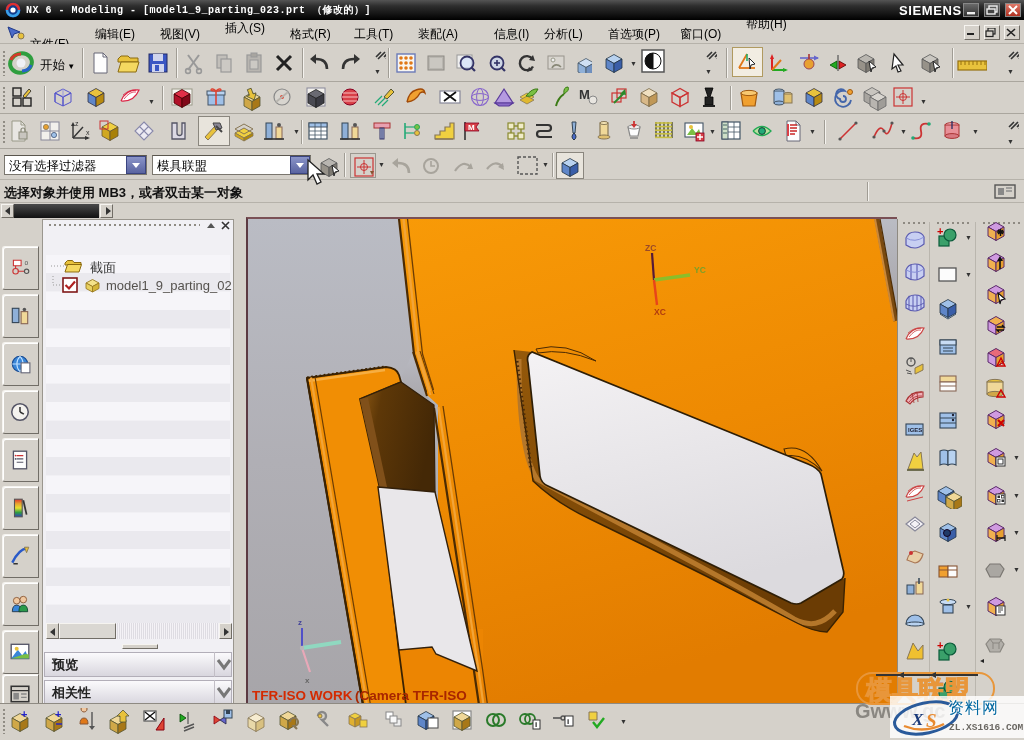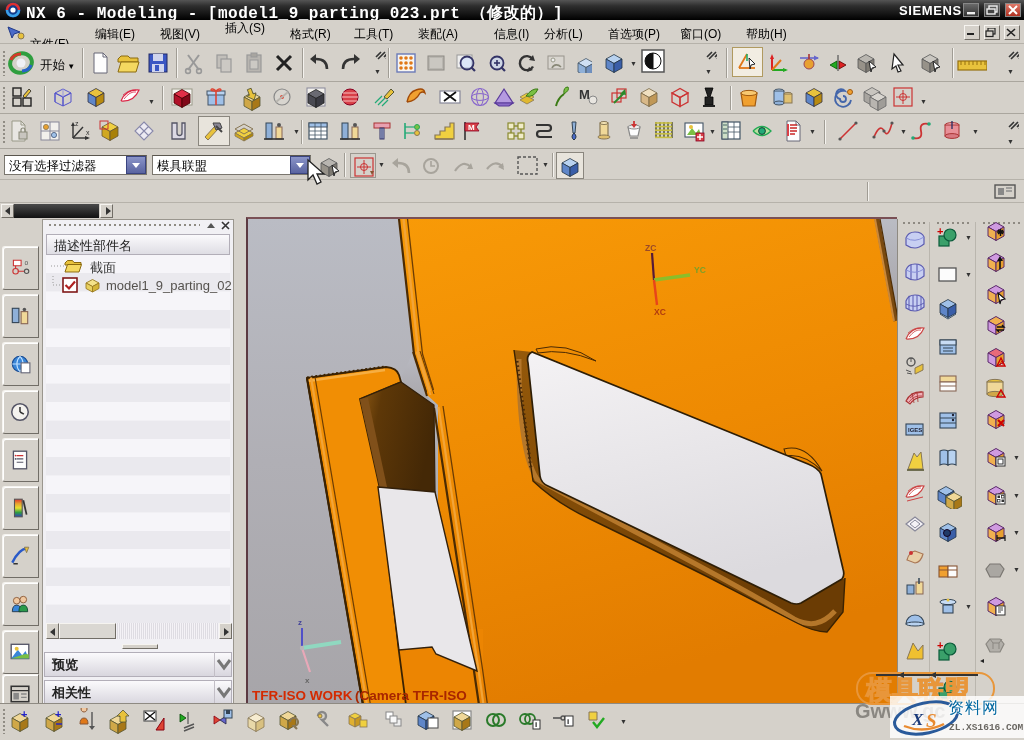--- a/index.html
+++ b/index.html
@@ -12,21 +12,21 @@
 .cn{font-size:12px;color:#000}
 </style></head><body>
 <div id="pg">
 <div class="abs" style="left:0;top:0;width:1024px;height:20px;background:linear-gradient(180deg,#555 0,#2e2e2e 30%,#111 75%,#000)"></div>
 <svg style="position:absolute;left:3px;top:1px;" width="20" height="18" viewBox="0 0 20 18">
       <circle cx="10" cy="9" r="7.5" fill="#123a8a"></circle>
       <path d="M4,9 a6,6 0 0 1 12,0" fill="none" stroke="#e03030" stroke-width="2.5"></path>
       <path d="M16,9 a6,6 0 0 1 -12,0" fill="none" stroke="#3aa0e8" stroke-width="2.5"></path>
       <circle cx="10" cy="9" r="2.6" fill="#fff"></circle>
     </svg>
-<div class="abs" style="left:26px;top:3px;color:#fff;font-family:'Liberation Mono',monospace;font-weight:bold;font-size:16px;letter-spacing:.5px">NX 6 - Modeling - [model1_9_parting_023.prt （修改的）]</div>
+<div class="abs" style="left:26px;top:3px;color:#fff;font-family:'Liberation Mono',monospace;font-weight:bold;font-size:10px;letter-spacing:.5px">NX 6 - Modeling - [model1_9_parting_023.prt （修改的）]</div>
 <div class="abs" style="left:899px;top:3px;color:#fff;font-weight:bold;font-size:13px;letter-spacing:.6px">SIEMENS</div>
 <div class="abs" style="left:963px;top:3px;width:16px;height:14px;background:linear-gradient(180deg,#6a6a6a,#333);border:1px solid #888"></div>
 <div class="abs" style="left:984px;top:3px;width:16px;height:14px;background:linear-gradient(180deg,#6a6a6a,#333);border:1px solid #888"></div>
 <div class="abs" style="left:1005px;top:3px;width:16px;height:14px;background:linear-gradient(180deg,#e07a6a,#b03020);border:1px solid #888"></div>
 <svg style="position:absolute;left:966px;top:11px;" width="10" height="4" viewBox="0 0 10 4">
       <rect x="1" y="1" width="8" height="2.4" fill="#eee"></rect>
     </svg>
 <svg style="position:absolute;left:986px;top:5px;" width="12" height="10" viewBox="0 0 12 10">
       <rect x="3" y="1" width="8" height="6" fill="none" stroke="#eee" stroke-width="1.4"></rect>
       <rect x="1" y="4" width="8" height="5" fill="#444" stroke="#eee" stroke-width="1.4"></rect>
@@ -43,21 +43,21 @@
 <div class="abs cn" style="left:95px;top:26px">编辑(E)</div>
 <div class="abs cn" style="left:160px;top:26px">视图(V)</div>
 <div class="abs cn" style="left:225px;top:20px">插入(S)</div>
 <div class="abs cn" style="left:290px;top:26px">格式(R)</div>
 <div class="abs cn" style="left:354px;top:26px">工具(T)</div>
 <div class="abs cn" style="left:418px;top:26px">装配(A)</div>
 <div class="abs cn" style="left:494px;top:26px">信息(I)</div>
 <div class="abs cn" style="left:544px;top:26px">分析(L)</div>
 <div class="abs cn" style="left:608px;top:26px">首选项(P)</div>
 <div class="abs cn" style="left:680px;top:26px">窗口(O)</div>
-<div class="abs cn" style="left:746px;top:26px">帮助(H)</div>
+<div class="abs cn" style="left:746px;top:16px">帮助(H)</div>
 <div class="btn3" style="left:964px;top:25px;width:16px;height:15px"></div>
 <div class="btn3" style="left:984px;top:25px;width:16px;height:15px"></div>
 <div class="btn3" style="left:1004px;top:25px;width:16px;height:15px"></div>
 <svg style="position:absolute;left:966px;top:33px;" width="10" height="4" viewBox="0 0 10 4">
       <rect x="1" y="0" width="7" height="2" fill="#222"></rect>
     </svg>
 <svg style="position:absolute;left:985px;top:28px;" width="12" height="10" viewBox="0 0 12 10">
       <rect x="3" y="0" width="7" height="6" fill="none" stroke="#222" stroke-width="1.2"></rect>
       <rect x="1" y="3" width="7" height="5.5" fill="#d5d1ca" stroke="#222" stroke-width="1.2"></rect>
     </svg>
@@ -664,20 +664,21 @@
 <div class="sep" style="left:552px;top:153px;height:24px"></div>
 <div class="abs" style="left:556px;top:152px;width:28px;height:27px;background:#e8e4dc;border:1px solid #8a867e"></div>
 <svg style="position:absolute;left:558px;top:154px;" width="24" height="24" viewBox="0 0 24 24">
       <g transform="translate(0,1)">
         <polygon points="4,8 12,3.5 20,8 12,12.5" fill="#b8d2f0" stroke="#234" stroke-width="0.8"></polygon>
         <polygon points="4,8 12,12.5 12,21.5 4,17" fill="#5f86c8" stroke="#234" stroke-width="0.8"></polygon>
         <polygon points="12,12.5 20,8 20,17 12,21.5" fill="#3a5ea8" stroke="#234" stroke-width="0.8"></polygon>
       </g>
     </svg>
 <div class="abs" style="left:0;top:180px;width:1024px;height:23px;background:#d5d1ca;border-bottom:1px solid #b6b2aa"></div>
+<div class="abs" style="left:4px;top:184px;font-size:13px;font-weight:bold;color:#111">选择对象并使用 MB3，或者双击某一对象</div>
 <div class="sep" style="left:867px;top:182px;height:19px"></div>
 <svg style="position:absolute;left:994px;top:184px;" width="22" height="16" viewBox="0 0 22 16">
       <rect x="1" y="1" width="20" height="13" fill="none" stroke="#555" stroke-width="1.4"></rect>
       <rect x="4" y="4" width="6" height="7" fill="#888"></rect>
       <line x1="12" y1="4" x2="18" y2="4" stroke="#888" stroke-width="1.4"></line>
       <line x1="12" y1="7" x2="18" y2="7" stroke="#888" stroke-width="1.4"></line>
     </svg>
 <div class="abs" style="left:0;top:203px;width:1024px;height:16px;background:#d5d1ca"></div>
 <div class="btn3" style="left:1px;top:204px;width:13px;height:14px"></div>
 <svg style="position:absolute;left:4px;top:207px;" width="8" height="8" viewBox="0 0 8 8">
@@ -768,21 +769,20 @@
       <line x1="11" y1="13" x2="16" y2="13" stroke="#888" stroke-width="1.2"></line>
     </svg>
 <div class="abs" style="left:42px;top:219px;width:192px;height:485px;background:#f1f0f4;border:1px solid #9a968e"></div>
 <div class="hgrip" style="left:48px;top:223px;width:152px"></div>
 <svg style="position:absolute;left:206px;top:222px;" width="10" height="8" viewBox="0 0 10 8">
       <polygon points="1,6 5,1 9,6" fill="#555"></polygon>
     </svg>
 <svg style="position:absolute;left:221px;top:221px;" width="10" height="9" viewBox="0 0 10 9">
       <path d="M1,1 L8,8 M8,1 L1,8" fill="none" stroke="#333" stroke-width="1.6"></path>
     </svg>
-<div class="abs" style="left:46px;top:234px;width:184px;height:21px;background:linear-gradient(180deg,#fbfafc,#dedde4);border:1px solid #b2aeb8;font-size:13px;color:#222;padding:2px 0 0 7px">描述性部件名</div>
 <div class="abs" style="left:46px;top:255px;width:184px;height:18px;background:#f6f5f9"></div>
     <div class="abs" style="left:46px;top:273px;width:184px;height:18px;background:#eae9ee"></div>
     <div class="abs" style="left:46px;top:292px;width:184px;height:18px;background:#f6f5f9"></div>
     <div class="abs" style="left:46px;top:310px;width:184px;height:18px;background:#eae9ee"></div>
     <div class="abs" style="left:46px;top:329px;width:184px;height:18px;background:#f6f5f9"></div>
     <div class="abs" style="left:46px;top:347px;width:184px;height:18px;background:#eae9ee"></div>
     <div class="abs" style="left:46px;top:365px;width:184px;height:18px;background:#f6f5f9"></div>
     <div class="abs" style="left:46px;top:384px;width:184px;height:18px;background:#eae9ee"></div>
     <div class="abs" style="left:46px;top:402px;width:184px;height:18px;background:#f6f5f9"></div>
     <div class="abs" style="left:46px;top:421px;width:184px;height:18px;background:#eae9ee"></div>

